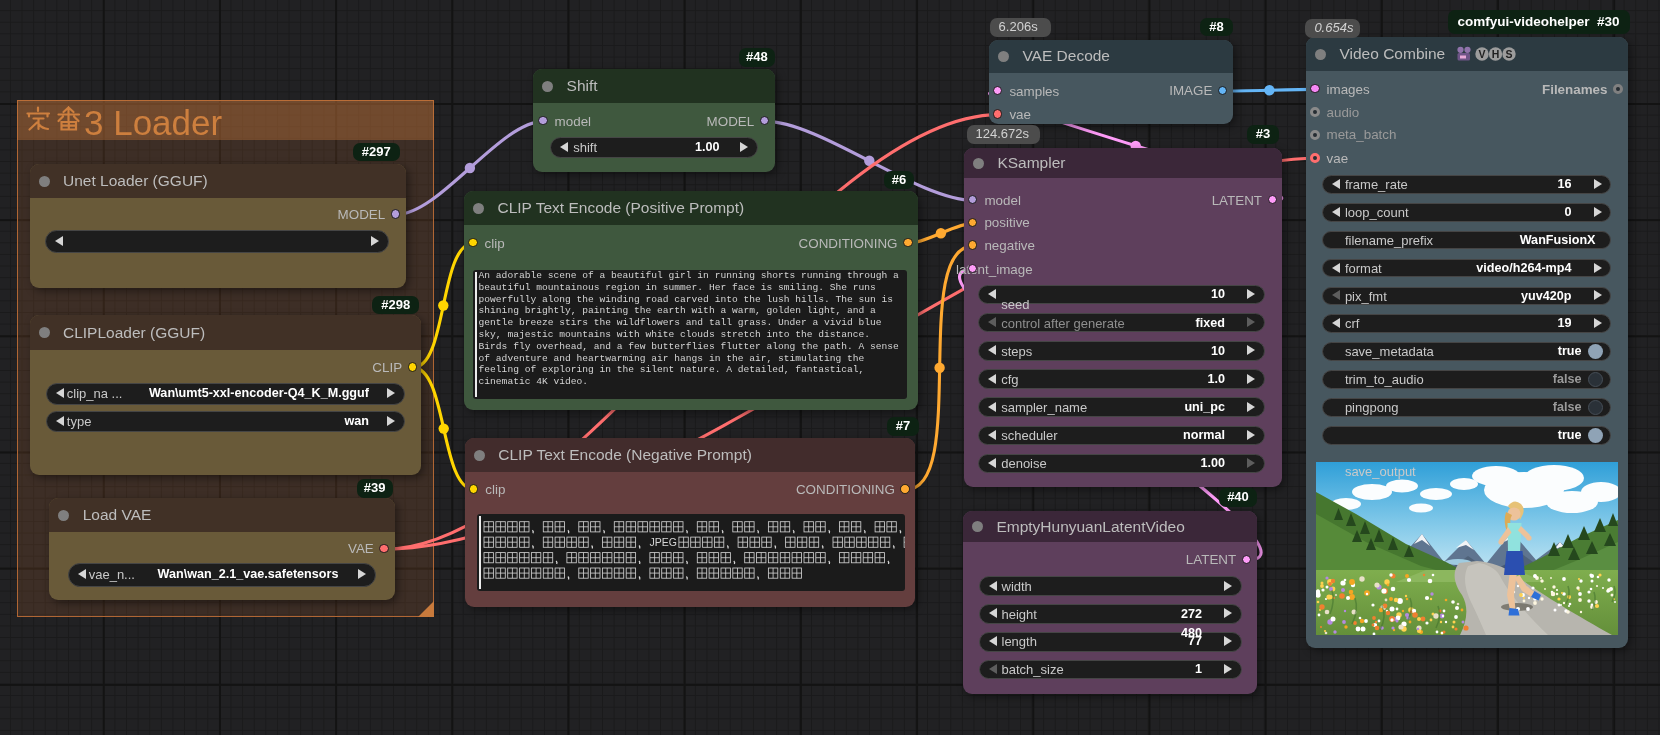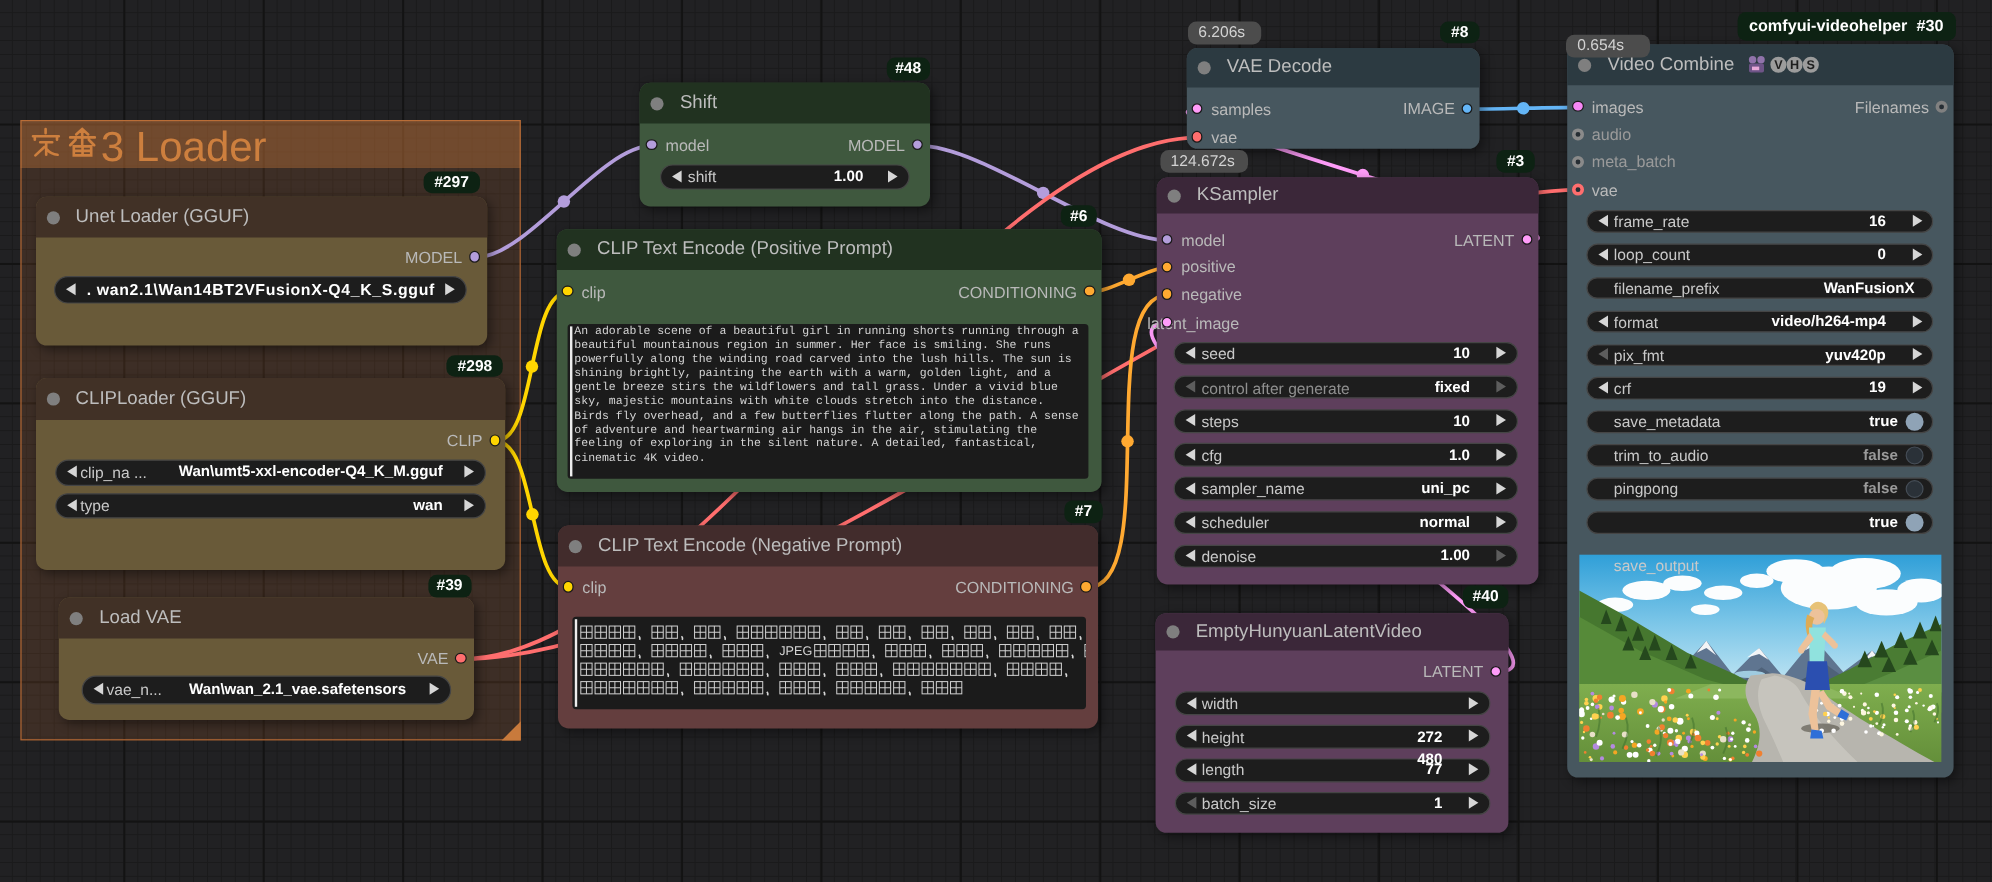--- a/index.html
+++ b/index.html
@@ -59,21 +59,20 @@
 </svg>
 <div class="node" style="left:29.5px;top:164px;width:376.3px;height:124.2px;background:#695a39;"></div>
 <div class="tb" style="left:29.5px;top:164px;width:376.3px;height:33.7px;background:#413126;"></div>
 <div class="tdot" style="left:38.5px;top:175.5px;"></div>
 <div class="ttl" style="left:63.0px;top:171.8px;">Unet Loader (GGUF)</div>
 <div class="rlbl" style="right:1274.8px;top:206.8px;color:#b9b9b9;">MODEL</div>
 <div class="port" style="left:390.7px;top:209.1px;background:#B39DDB;"></div>
 <div class="wg" style="left:45.3px;top:229.8px;width:344.1px;height:22.8px;"></div>
 <div class="arl" style="left:55.3px;top:235.7px;"></div>
 <div class="arr" style="left:371.40000000000003px;top:235.7px;"></div>
-<div class="wv" style="left:45.3px;top:233.8px;width:344.1px;text-align:center;font-size:13.2px;letter-spacing:0.55px;">. wan2.1\Wan14BT2VFusionX-Q4_K_S.gguf</div>
 <div class="node" style="left:29.5px;top:314.8px;width:391.8px;height:160.5px;background:#695a39;"></div>
 <div class="tb" style="left:29.5px;top:314.8px;width:391.8px;height:35.4px;background:#413126;"></div>
 <div class="tdot" style="left:38.5px;top:327.2px;"></div>
 <div class="ttl" style="left:63.0px;top:323.5px;">CLIPLoader (GGUF)</div>
 <div class="rlbl" style="right:1257.9px;top:359.8px;color:#b9b9b9;">CLIP</div>
 <div class="port" style="left:407.6px;top:362.1px;background:#FFD500;"></div>
 <div class="wg" style="left:45.8px;top:382.8px;width:359.1px;height:21.8px;"></div>
 <div class="arl" style="left:55.8px;top:388.2px;"></div>
 <div class="arr" style="left:386.90000000000003px;top:388.2px;"></div>
 <div class="wl" style="left:66.8px;top:386.3px;color:#c9c9c9;">clip_na ...</div>
@@ -303,21 +302,21 @@
 <div class="port" style="left:967.9px;top:217.6px;background:#FFA931;"></div>
 <div class="lbl" style="left:984.4px;top:238.1px;color:#b9b9b9;">negative</div>
 <div class="port" style="left:967.9px;top:240.4px;background:#FFA931;"></div>
 <div class="lbl" style="left:956px;top:261.5px;color:#b9b9b9;">latent_image</div>
 <div class="port" style="left:967.9px;top:263.8px;background:#FF9CF9;"></div>
 <div class="rlbl" style="right:398.0px;top:192.5px;color:#b9b9b9;">LATENT</div>
 <div class="port" style="left:1267.5px;top:194.8px;background:#FF9CF9;"></div>
 <div class="wg" style="left:978.2px;top:285.2px;width:286.8px;height:19.2px;"></div>
 <div class="arl" style="left:988.2px;top:289.3px;"></div>
 <div class="arr" style="left:1247.0px;top:289.3px;"></div>
-<div class="wl" style="left:1001.2px;top:287px;color:#c9c9c9;">seed</div>
+<div class="wl" style="left:1001.2px;top:297px;color:#c9c9c9;">seed</div>
 <div class="wv" style="right:435.0px;top:287.4px;color:#fff;">10</div>
 <div class="wg" style="left:978.2px;top:313.27px;width:286.8px;height:19.2px;"></div>
 <div class="arl dim" style="left:988.2px;top:317.4px;"></div>
 <div class="arr dim" style="left:1247.0px;top:317.4px;"></div>
 <div class="wl" style="left:1001.2px;top:315.5px;color:#8f8f8f;">control after generate</div>
 <div class="wv" style="right:435.0px;top:315.5px;color:#fff;">fixed</div>
 <div class="wg" style="left:978.2px;top:341.34px;width:286.8px;height:19.2px;"></div>
 <div class="arl" style="left:988.2px;top:345.4px;"></div>
 <div class="arr" style="left:1247.0px;top:345.4px;"></div>
 <div class="wl" style="left:1001.2px;top:343.5px;color:#c9c9c9;">steps</div>
@@ -385,21 +384,21 @@
       <text x="53" y="12.7" font-size="10.5" font-weight="bold" fill="#1f1f1f" text-anchor="middle" font-family="Liberation Sans">S</text>
     </svg>
 <div class="lbl" style="left:1326.5px;top:81.6px;color:#b9b9b9;">images</div>
 <div class="port" style="left:1310.0px;top:83.9px;background:#F587F5;"></div>
 <div class="lbl" style="left:1326.5px;top:104.5px;color:#9a9a9a;">audio</div>
 <div class="ring" style="left:1310.4px;top:107.2px;border:3.2px solid #8a8a8a;"></div>
 <div class="lbl" style="left:1326.5px;top:127.3px;color:#9a9a9a;">meta_batch</div>
 <div class="ring" style="left:1310.4px;top:130.0px;border:3.2px solid #8a8a8a;"></div>
 <div class="lbl" style="left:1326.5px;top:150.5px;color:#b9b9b9;">vae</div>
 <div class="ring" style="left:1310.4px;top:153.2px;border:3.2px solid #FF6E6E;"></div>
-<div class="rlbl" style="right:52.5px;top:81.6px;color:#b9b9b9;">Filenames</div>
+<div class="rlbl" style="right:52.5px;top:81.6px;color:#b9b9b9;font-weight:bold;">Filenames</div>
 <div class="ring" style="left:1613.4px;top:84.3px;border:3.2px solid #808080;"></div>
 <div class="wg" style="left:1321.9px;top:174.9px;width:289.6px;height:18.8px;"></div>
 <div class="arl" style="left:1331.9px;top:178.8px;"></div>
 <div class="arr" style="left:1593.5px;top:178.8px;"></div>
 <div class="wl" style="left:1344.9px;top:176.9px;color:#c9c9c9;">frame_rate</div>
 <div class="wv" style="right:88.5px;top:176.9px;color:#fff;">16</div>
 <div class="wg" style="left:1321.9px;top:202.8px;width:289.6px;height:18.8px;"></div>
 <div class="arl" style="left:1331.9px;top:206.7px;"></div>
 <div class="arr" style="left:1593.5px;top:206.7px;"></div>
 <div class="wl" style="left:1344.9px;top:204.8px;color:#c9c9c9;">loop_count</div>
@@ -746,14 +745,14 @@
 <div class="badge" style="left:372.3px;top:295.5px;width:47px;height:18.5px;">#298</div>
 <div class="badge" style="left:356.6px;top:479.3px;width:36px;height:18.5px;">#39</div>
 <div class="badge" style="left:738.8px;top:48.4px;width:36px;height:18.5px;">#48</div>
 <div class="badge" style="left:884px;top:170.5px;width:30px;height:18.5px;">#6</div>
 <div class="badge" style="left:886.9px;top:417px;width:32px;height:18.5px;">#7</div>
 <div class="badge" style="left:1199.9px;top:17.5px;width:33px;height:18.5px;">#8</div>
 <div class="badge" style="left:1247px;top:125px;width:32px;height:18.5px;">#3</div>
 <div class="badge" style="left:1219px;top:488px;width:38px;height:18.5px;">#40</div>
 <div class="tbadge" style="left:989.6px;top:18.1px;width:61px;height:18.5px;">6.206s</div>
 <div class="tbadge" style="left:966.5px;top:125px;width:73px;height:18.5px;">124.672s</div>
-<div class="tbadge" style="left:1305.4px;top:29px;width:70px;height:18.5px;">0.654s</div>
+<div class="tbadge" style="left:1305.4px;top:19px;width:55px;height:18.5px;font-style:italic;">0.654s</div>
 <div class="badge" style="left:1447.5px;top:10.2px;width:182px;height:24px;line-height:24px;font-size:13.5px;">comfyui-videohelper&nbsp; #30</div>
 </div>
 </body></html>

